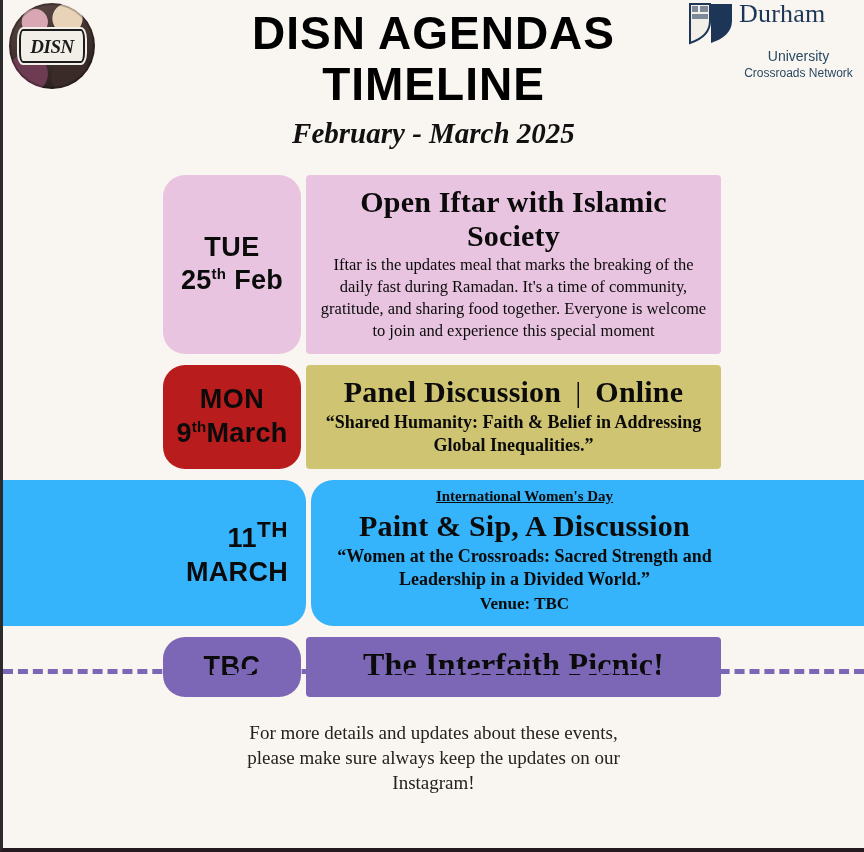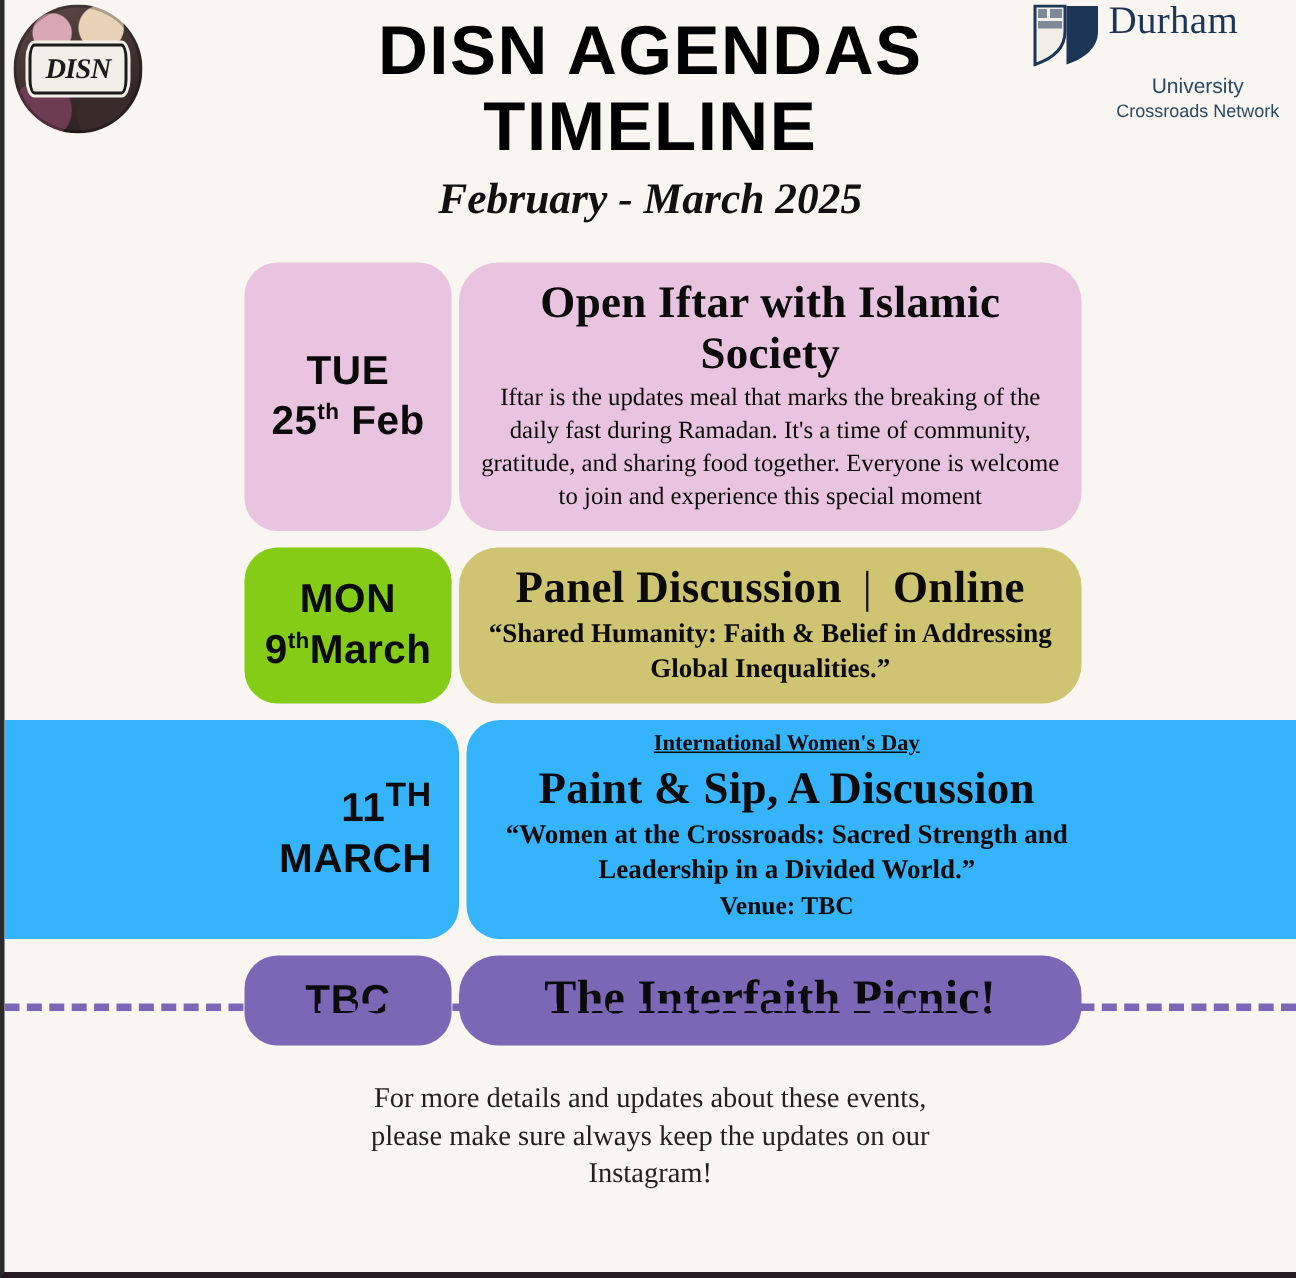--- a/index.html
+++ b/index.html
@@ -197,21 +197,21 @@
     letter-spacing: 0.3px;
     white-space: nowrap;
   }
   .date-line2 sup {
     font-size: 15px;
     vertical-align: super;
     line-height: 0;
   }
   .content-cell {
     flex: 1 1 auto;
-    border-radius: 26px;
+    border-radius: 4px;
     padding: 10px 14px 12px;
     box-sizing: border-box;
     text-align: center;
     color: #0b0b0b;
     display: flex;
     flex-direction: column;
     justify-content: center;
   }
   .row.featured .content-cell {
     border-radius: 22px 0 0 22px;
@@ -323,21 +323,21 @@
         <div class="date-line1">TUE</div>
         <div class="date-line2"><span>25</span><sup>th</sup><span> Feb</span></div>
       </div>
       <div class="content-cell" style="background:#e8c4e0">
         <div class="event-title">Open Iftar with Islamic Society</div>
         <p class="event-desc">Iftar is the updates meal that marks the breaking of the daily fast during Ramadan. It's a time of community, gratitude, and sharing food together. Everyone is welcome to join and experience this special moment</p>
       </div>
     </div>
 
     <div class="row row-2">
-      <div class="date-cell" style="background:#84cc16">
+      <div class="date-cell" style="background:#b91c1c">
         <div class="date-line1">MON</div>
         <div class="date-line2"><span>9</span><sup>th</sup><span>March</span></div>
       </div>
       <div class="content-cell" style="background:#cfc471">
         <div class="event-title"><span>Panel Discussion</span><span class="sep">|</span><span>Online</span></div>
         <p class="event-desc bold">“Shared Humanity: Faith &amp; Belief in Addressing Global Inequalities.”</p>
       </div>
     </div>
 
     <div class="divider" style="top:494px"></div>

